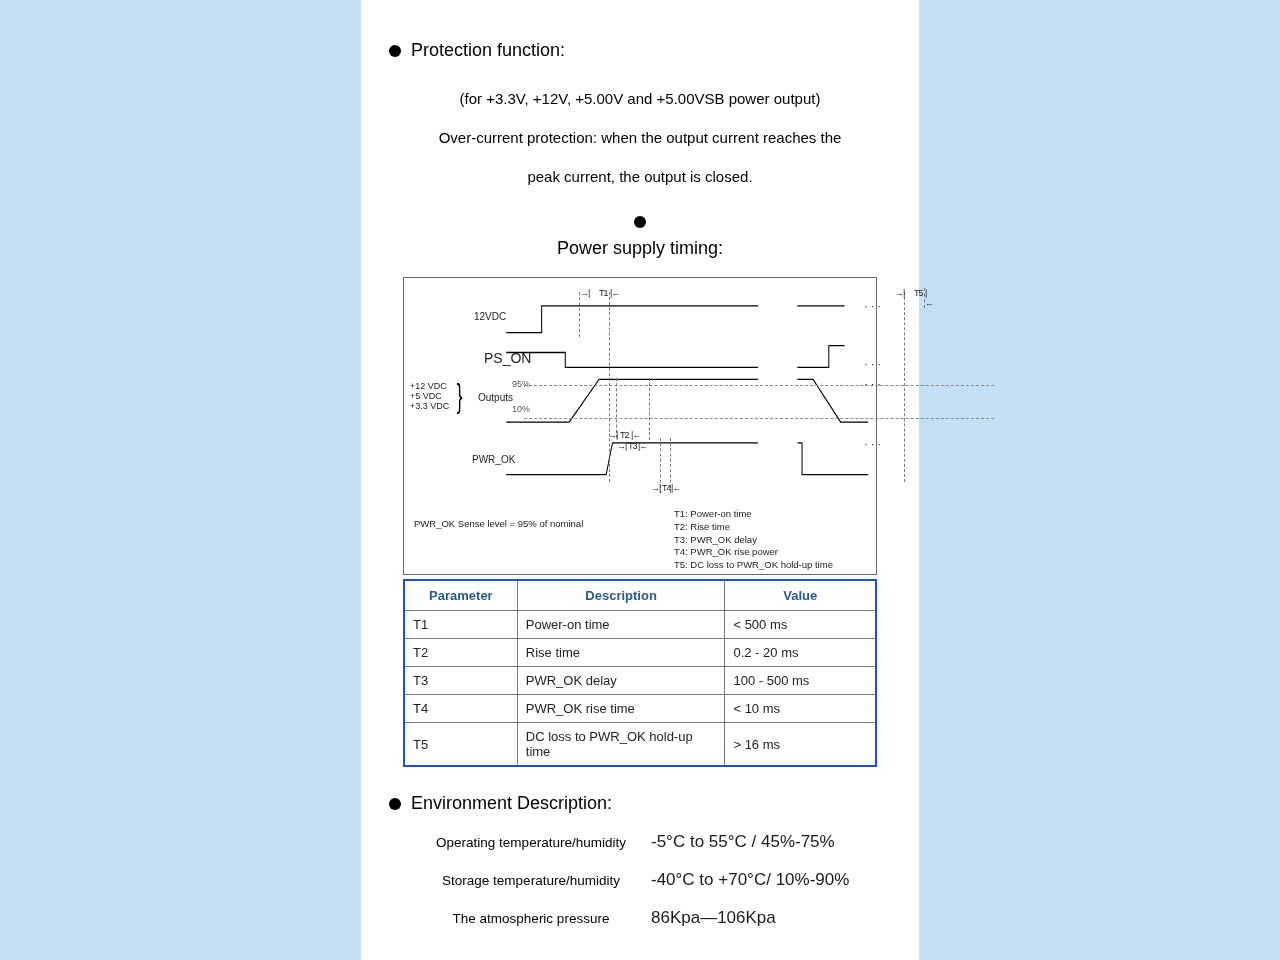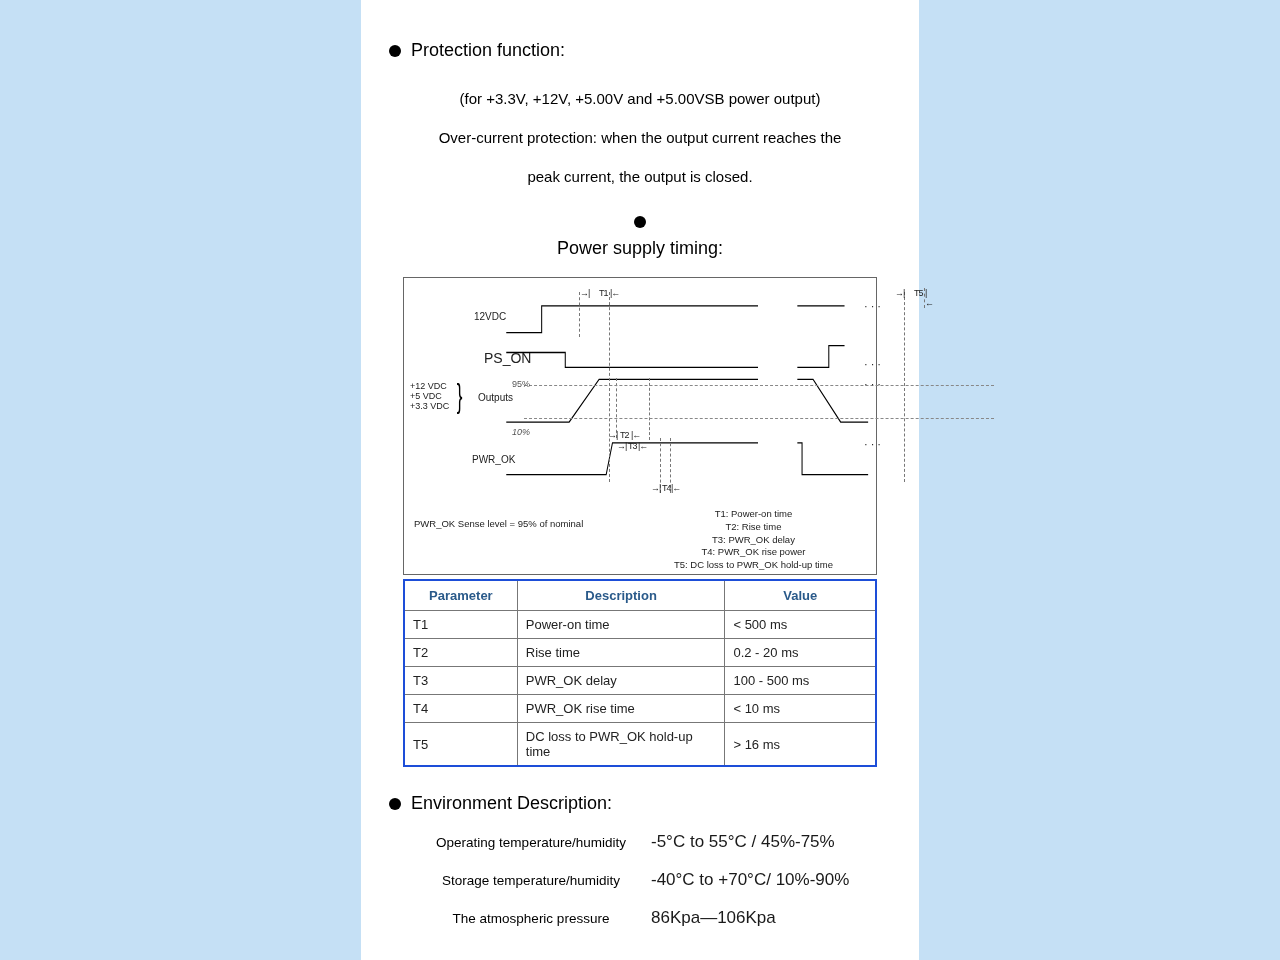--- a/index.html
+++ b/index.html
@@ -50,21 +50,21 @@
       position: relative;
       height: 298px;
     }
     .outputs-label { position:absolute; left:6px; top:104px; font-size:9px; line-height:1.1; }
     .outputs-brace { position:absolute; left:50px; top:98px; font-size:34px; color:#000; transform:scaleX(0.5); }
     .outputs-text { position:absolute; left:74px; top:114px; font-size:10px; }
     .pct-label { position:absolute; font-size:9px; color:#555; }
     .arrow-mark { position:absolute; font-size:9px; letter-spacing:-1px; }
     .dots { position:absolute; font-size:11px; letter-spacing:3px; }
     .note-left { position:absolute; left:10px; top:240px; font-size:9.5px; }
-    .note-right { position:absolute; left:270px; top:230px; font-size:9.5px; line-height:1.35;text-align:center; }
+    .note-right { position:absolute; left:270px; top:230px; font-size:9.5px; line-height:1.35; }
     .dash-v { position:absolute; border-left:1px dashed #777; }
     .dash-h { position:absolute; border-top:1px dashed #888; }
 
     table.timing {
       border-collapse: collapse;
       width: calc(100% - 28px);
       margin: 4px 14px 0 14px;
       font-size: 13px;
       border: 2px solid #1d4ed8;
     }
@@ -134,21 +134,21 @@
     <span style="position:absolute; left:72px; top:72px; font-size:14px;padding-left:8px;">PS_ON</span>
 
     <div class="outputs-label">
       <div>+12 VDC</div>
       <div>+5 VDC</div>
       <div>+3.3 VDC</div>
     </div>
     <span class="outputs-brace">}</span>
     <span class="outputs-text">Outputs</span>
     <span class="pct-label" style="left:108px; top:101px;">95%</span>
-    <span class="pct-label" style="left:108px; top:149px;font-style:italic;">10%</span>
+    <span class="pct-label" style="left:108px; top:126px;">10%</span>
 
     <span style="position:absolute; left:68px; top:176px; font-size:10px;">PWR_OK</span>
 
     <span class="arrow-mark" style="left:176px; top:10px;">→|</span>
     <span class="arrow-mark" style="left:195px; top:10px;">T1</span>
     <span class="arrow-mark" style="left:206px; top:10px;">|←</span>
 
     <span class="arrow-mark" style="left:491px; top:10px;">→|</span>
     <span class="arrow-mark" style="left:510px; top:10px;">T5</span>
     <span class="arrow-mark" style="left:521px; top:10px;">|←</span>

